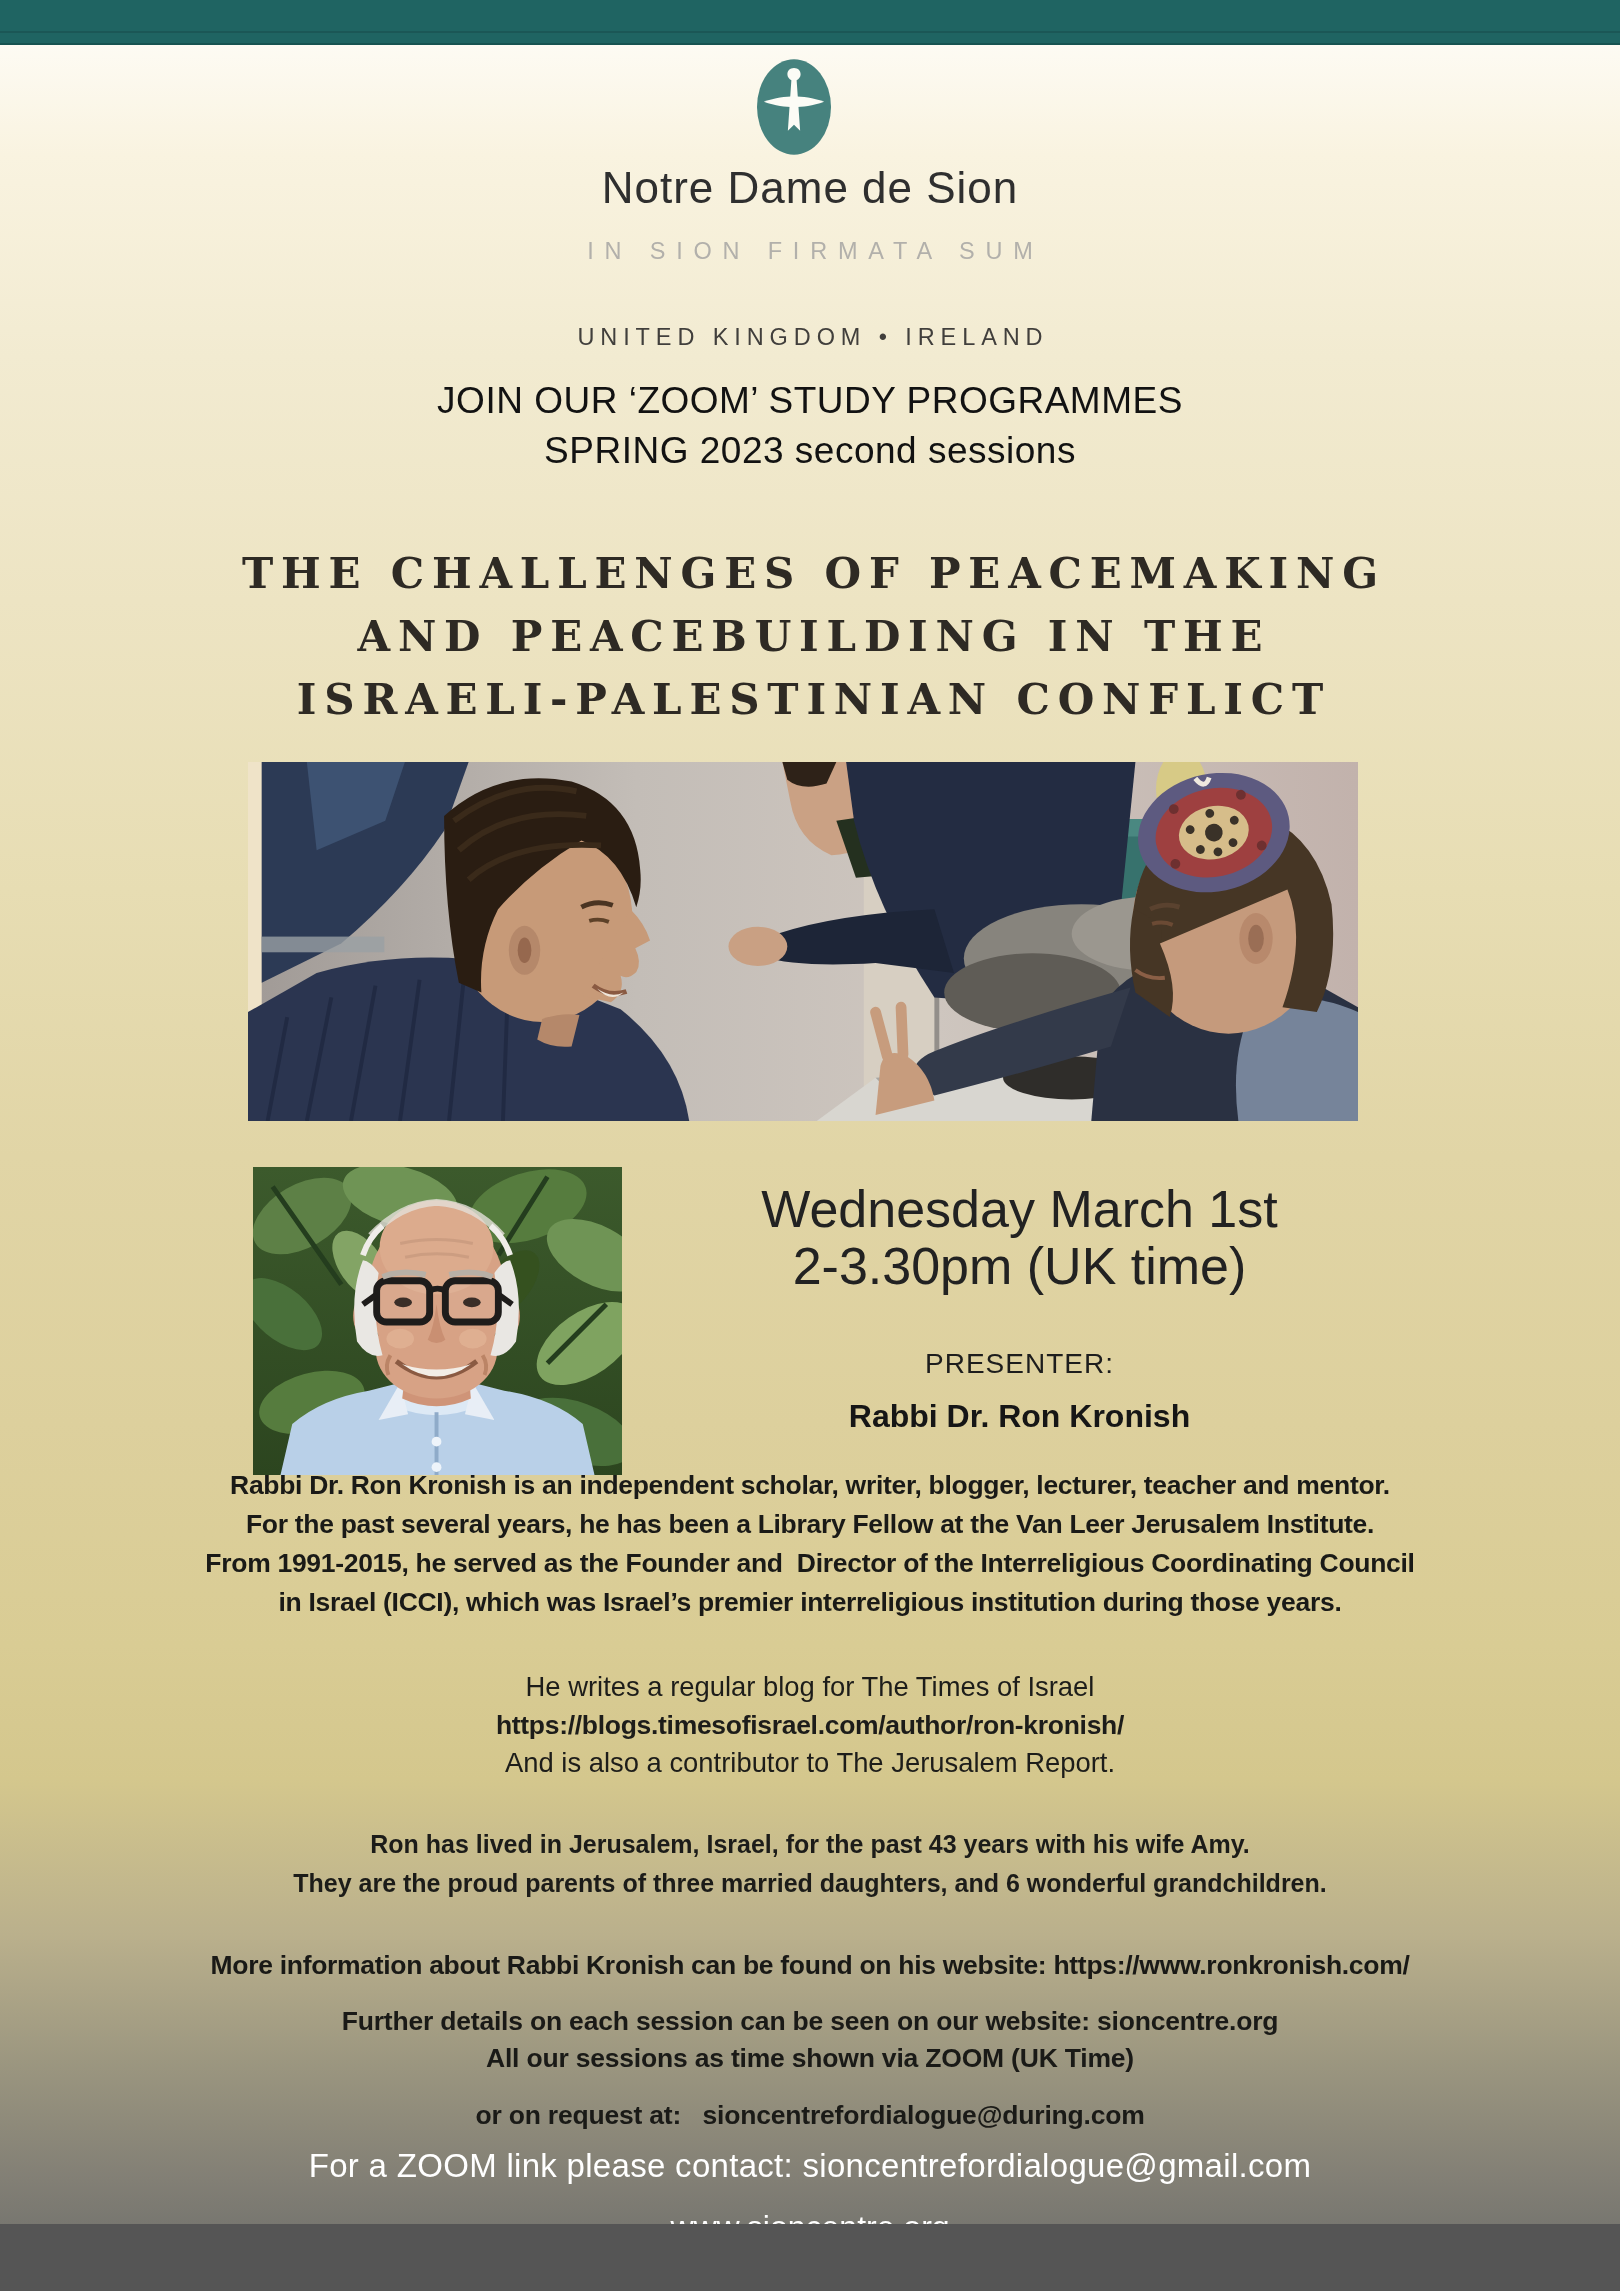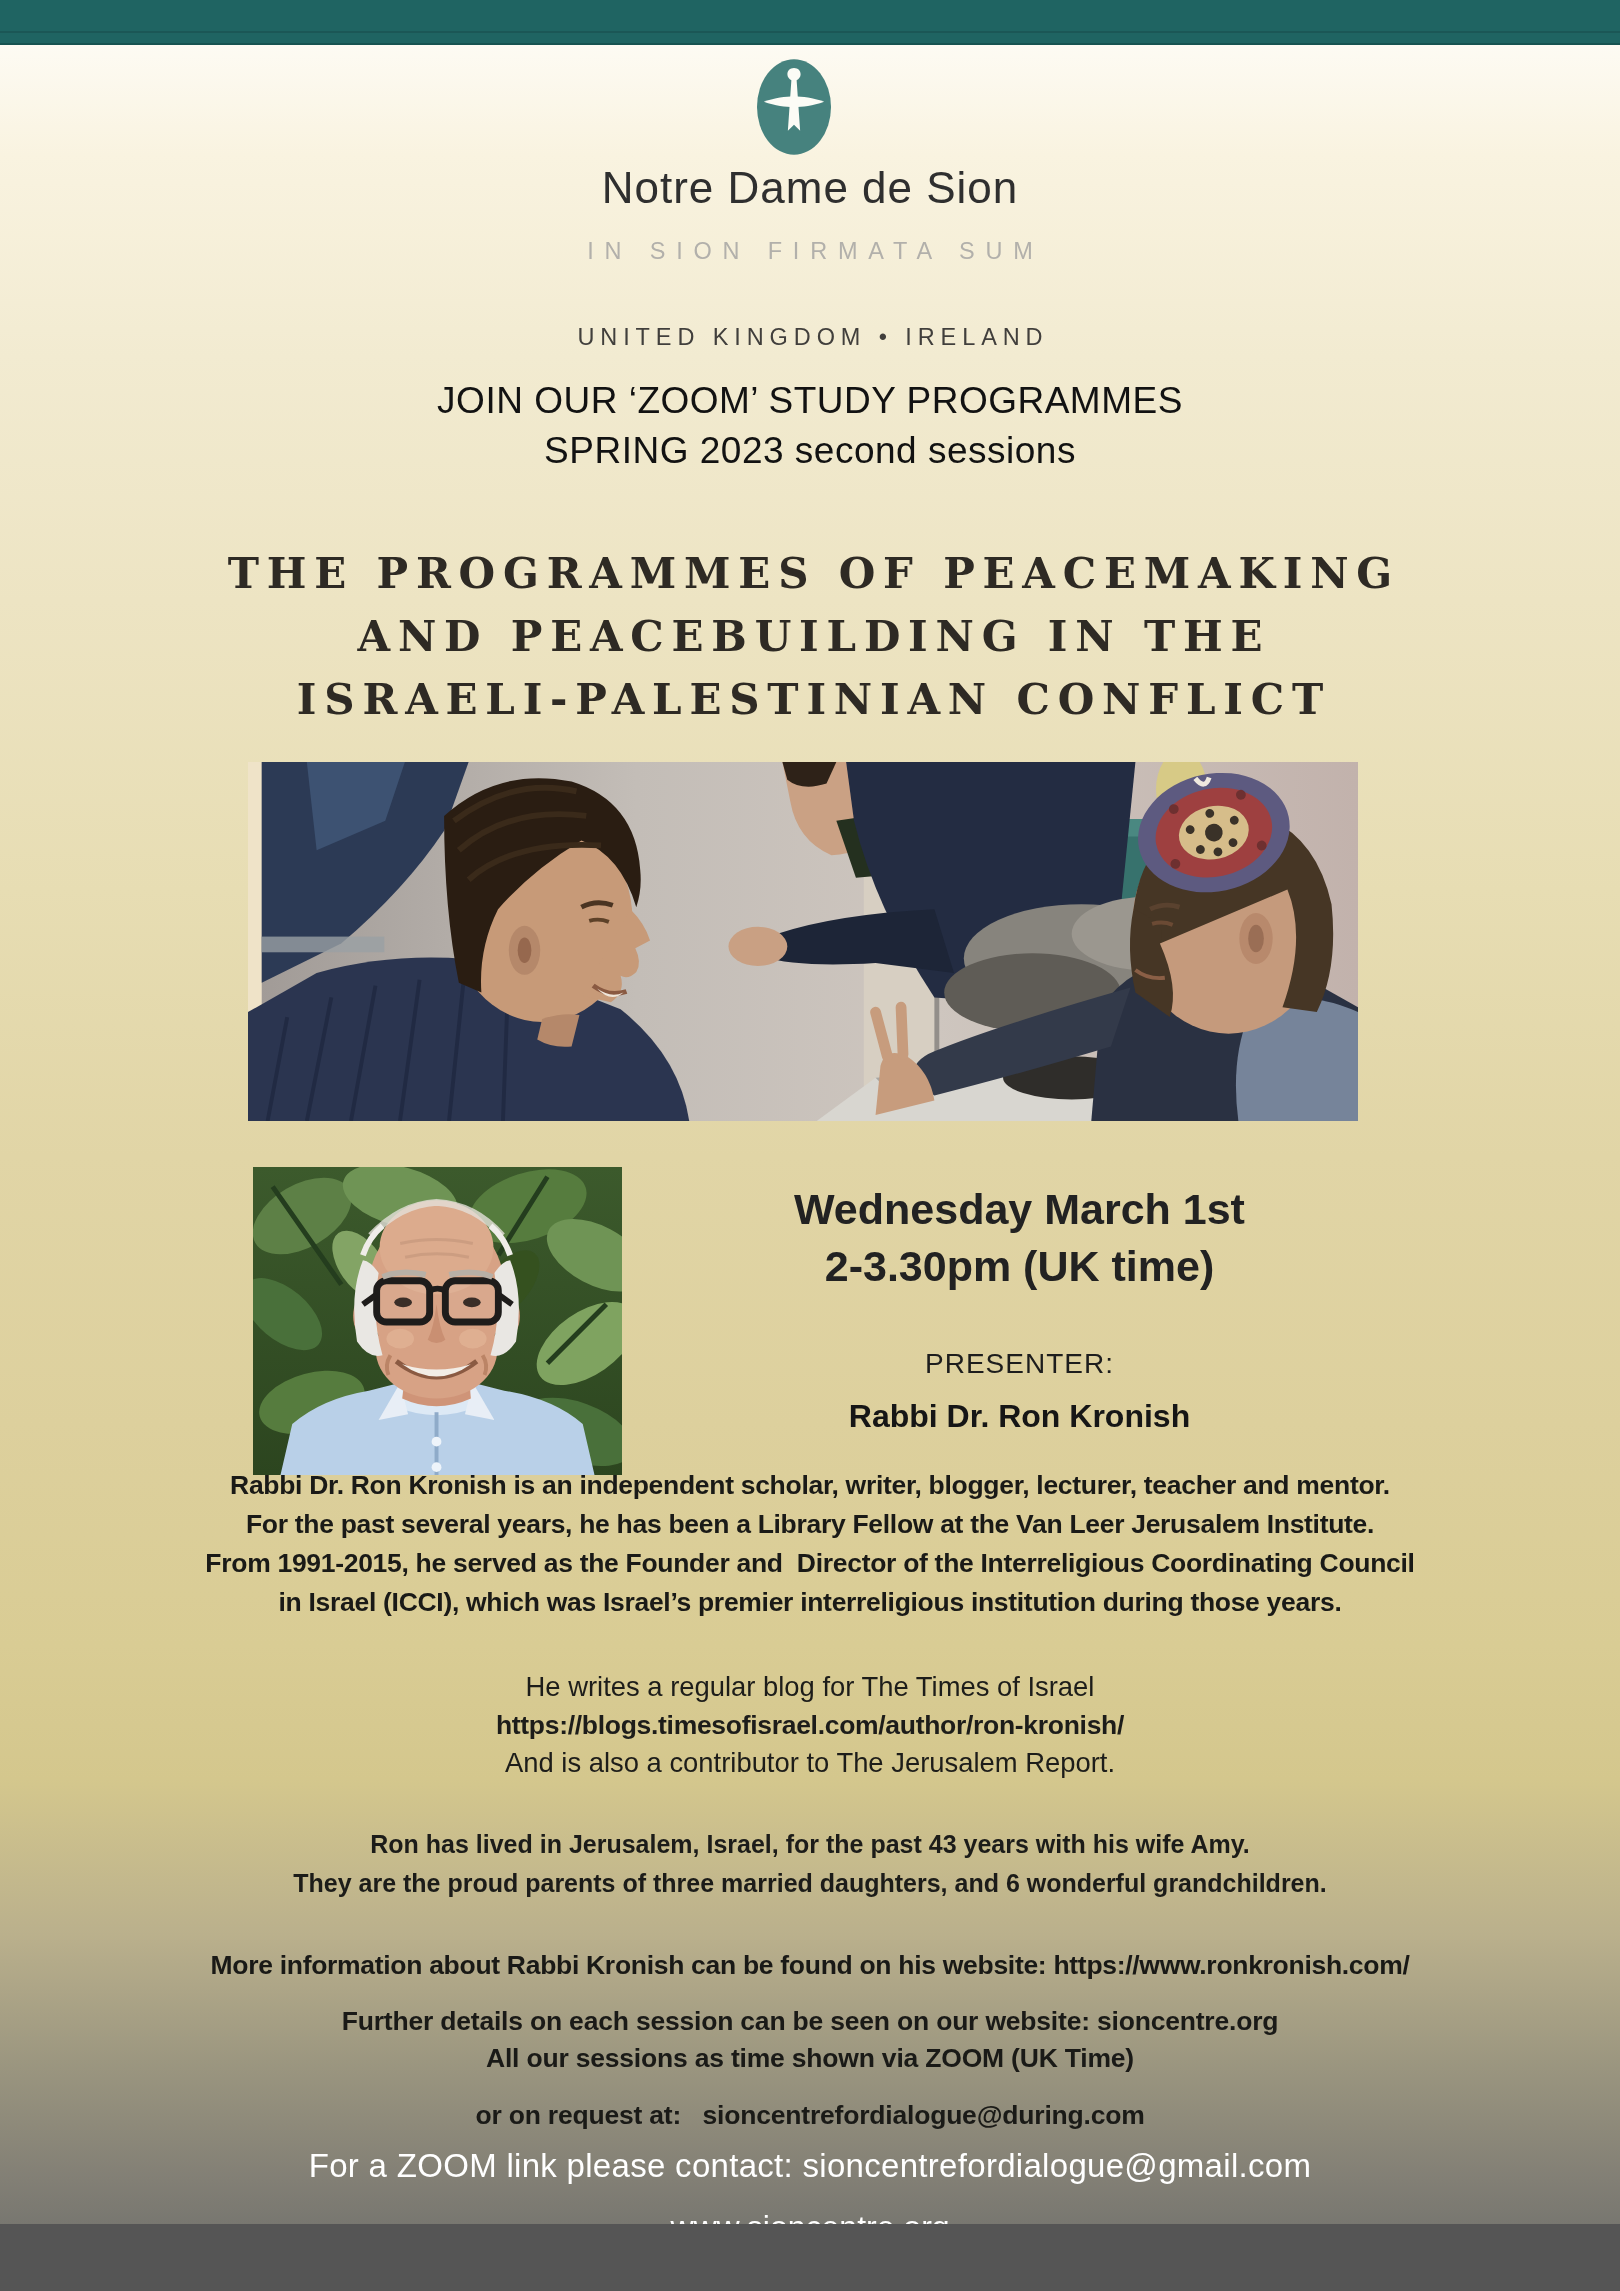--- a/index.html
+++ b/index.html
@@ -33,21 +33,21 @@
   .logo-wrap { position:absolute; top:59px; left:757px; width:74px; height:96px; }
   .org-name   { top:163px;  font-size:44px; font-weight:300; color:#2f2f2f; letter-spacing:1px; }
   .motto      { top:238px;  font-size:23.5px; font-weight:300; color:#b2b0ab; letter-spacing:10.8px; text-indent:10.8px;text-align:center; }
   .region     { top:324px;  font-size:23.5px; font-weight:500; color:#413f3c; letter-spacing:5.9px; text-indent:5.9px; }
   .join-block { top:376px;  font-size:37px; font-weight:400; color:#121212; line-height:50px; letter-spacing:0.5px; }
   .title-block{ top:542px;  font-family:"DejaVu Serif", serif; font-size:42px; font-weight:700;
                 color:#2e2a24; line-height:63px; letter-spacing:7.8px; text-indent:7.8px; }
   .photo-main     { position:absolute; left:248px; top:762px;  width:1110px; height:359px; }
   .photo-portrait { position:absolute; left:253px; top:1167px; width:369px;  height:308px; }
   .session-block  { position:absolute; left:608px; top:1181px; width:823px; text-align:center; color:#222; }
-  .session-date   { font-size:43px; line-height:57px; font-weight:700; }
+  .session-date   { font-size:52px; line-height:57px; font-weight:400; }
   .presenter-label{ margin-top:53px; font-size:28px; letter-spacing:1px; color:#1d1d1d; }
   .presenter-name { margin-top:17.6px; font-size:32px; font-weight:700; color:#161616;text-align:center; }
   .bio-block   { top:1466px; font-size:26.5px; font-weight:700; line-height:39px; color:#1a1a17; letter-spacing:-0.3px; }
   .blog-block  { top:1668px; font-size:27.4px; font-weight:500; line-height:38px; color:#1d1d1a; }
   .blog-url    { font-size:26.5px; font-weight:700; letter-spacing:-0.3px; }
   .family-block{ top:1825px; font-size:25px; font-weight:600; line-height:39px; color:#1c1c19; }
   .more-info   { top:1950px; font-size:26.5px; font-weight:700; letter-spacing:-0.3px; color:#191916; }
   .sessions-block { top:2003px; font-size:26.5px; font-weight:700; line-height:37px; color:#1a1a17; letter-spacing:-0.2px; }
   .sessions-request { margin-top:19.6px; }
   .footer-contact { top:2147px; font-size:33px; font-weight:500; color:#ffffff; letter-spacing:0.3px; }
@@ -74,21 +74,21 @@
   <div class="abs org-name">Notre Dame de Sion</div>
   <div class="abs motto">IN SION FIRMATA SUM</div>
   <div class="abs region">UNITED KINGDOM • IRELAND</div>
 
   <div class="abs join-block">
     <div>JOIN OUR ‘ZOOM’ STUDY PROGRAMMES</div>
     <div>SPRING 2023 second sessions</div>
   </div>
 
   <div class="abs title-block">
-    <div>THE PROGRAMMES OF PEACEMAKING</div>
+    <div>THE CHALLENGES OF PEACEMAKING</div>
     <div>AND PEACEBUILDING IN THE</div>
     <div>ISRAELI-PALESTINIAN CONFLICT</div>
   </div>
 
   <div class="photo-main">
     <svg width="1110" height="359" viewBox="0 0 1132 366" preserveAspectRatio="none">
       <defs>
         <linearGradient id="wall" x1="0" y1="0" x2="1" y2="0">
           <stop offset="0" stop-color="#a09a96"></stop>
             <stop offset="0.35" stop-color="#c3bdb7"></stop>

